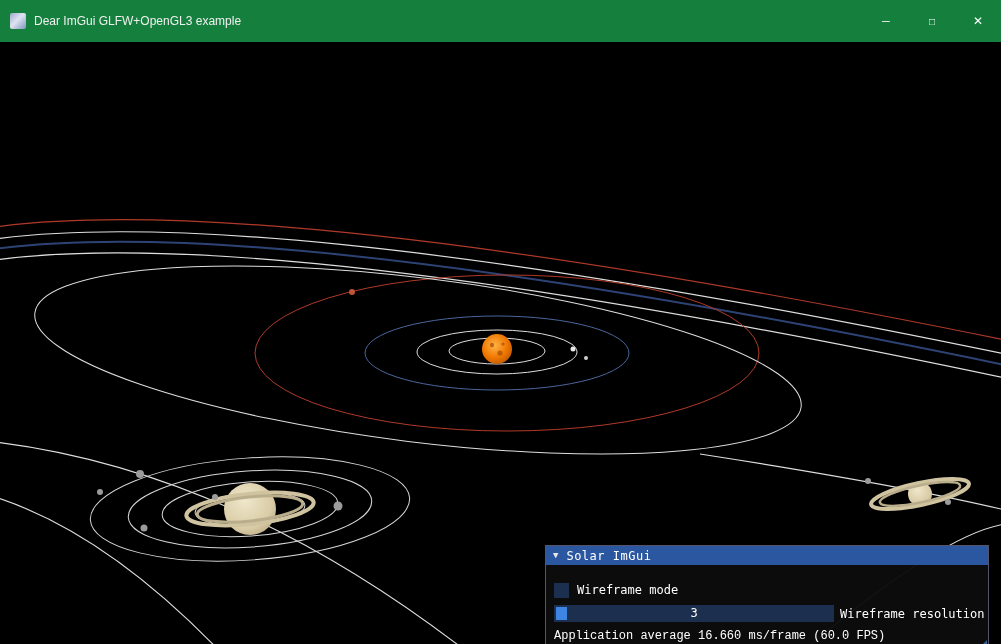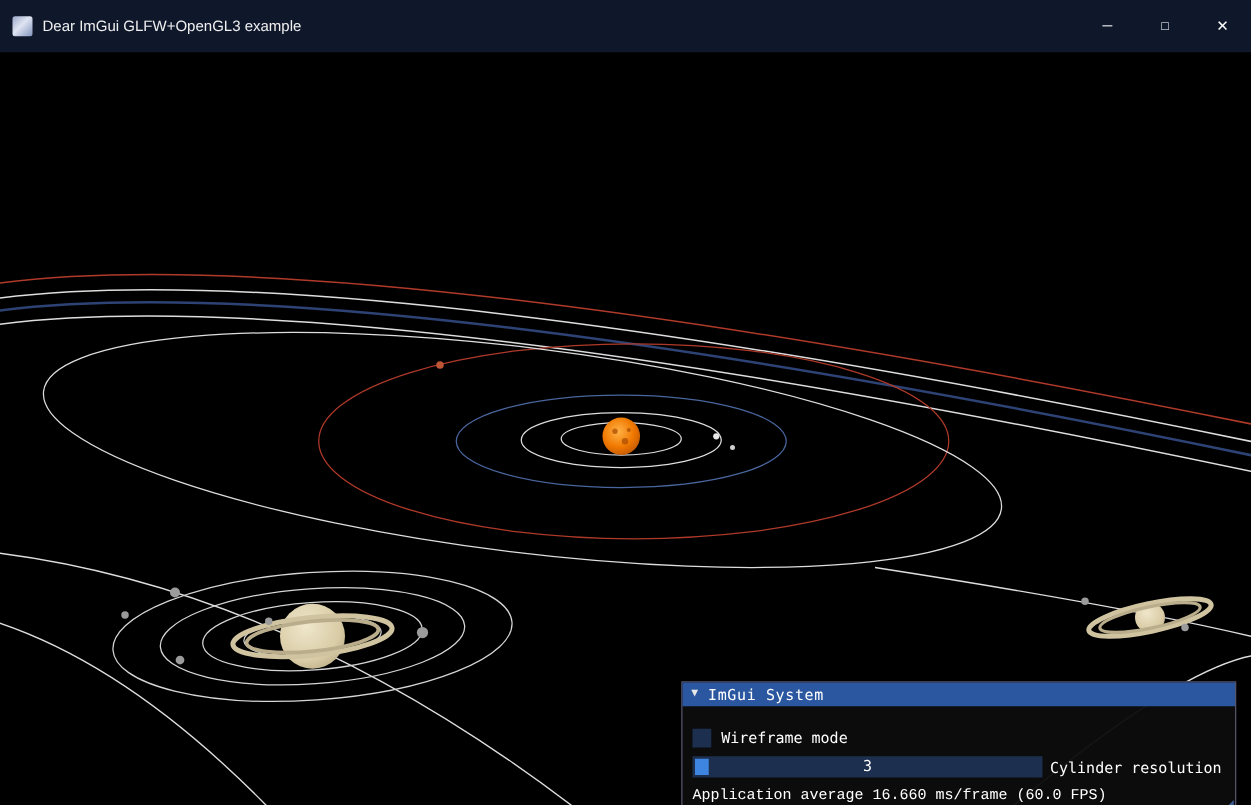--- a/index.html
+++ b/index.html
@@ -3,21 +3,21 @@
 <meta charset="utf-8">
 <style>
   html,body { margin:0; padding:0; background:#000; }
   .app {
     width:1001px; height:644px;
     position:relative; overflow:hidden;
     font-family:"Liberation Sans", sans-serif;
   }
   
   .titlebar {
-    height:42px; background:#0f172a;
+    height:42px; background:#15803d;
     display:flex; align-items:center;
     color:#f0f0f0; font-size:12px;
   }
   .app-icon {
     width:16px; height:16px; margin:0 8px 0 10px;
     border-radius:2px;
     background:linear-gradient(135deg,#9aa7c9 0%,#dfe4f2 45%,#8294bd 100%);
     flex:0 0 auto;
   }
   .win-title { white-space:nowrap; }
@@ -160,33 +160,33 @@
       </g>
 
       <circle cx="352" cy="250" r="3" fill="#c05535"></circle>
       <circle cx="573" cy="307" r="2.5" fill="#e8e8e8"></circle>
       <circle cx="586" cy="316" r="2" fill="#cfcfcf"></circle>
     </svg>
 
     <div class="imgui-window">
       <div class="imgui-titlebar">
         <span class="collapse">▼</span>
-        <span class="imgui-title">ImGui System</span>
+        <span class="imgui-title">Solar ImGui</span>
       </div>
       <div class="imgui-body">
         <div class="row checkbox-row">
           <div class="checkbox"></div>
           <span class="label">Wireframe mode</span>
         </div>
         <div class="row slider-row">
           <div class="slider">
             <div class="slider-grab"></div>
             <span class="slider-value">3</span>
           </div>
-          <span class="label">Cylinder resolution</span>
+          <span class="label">Wireframe resolution</span>
         </div>
         <div class="row stats">Application average 16.660 ms/frame (60.0 FPS)</div>
         <div class="resize-grip"></div>
       </div>
     </div>
 
   </div>
 </div>
 
 </body></html>

